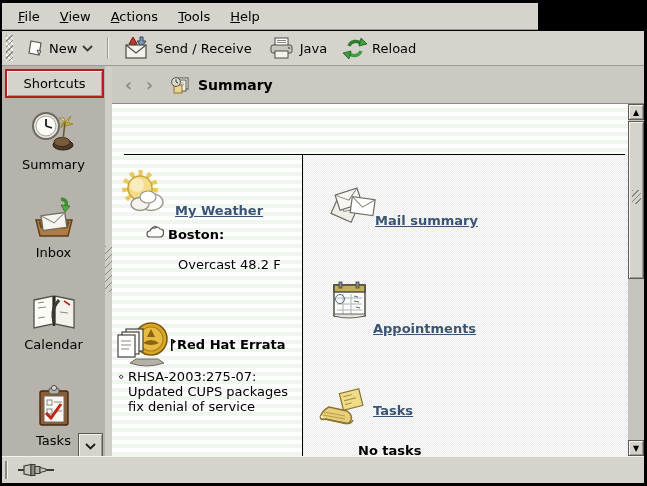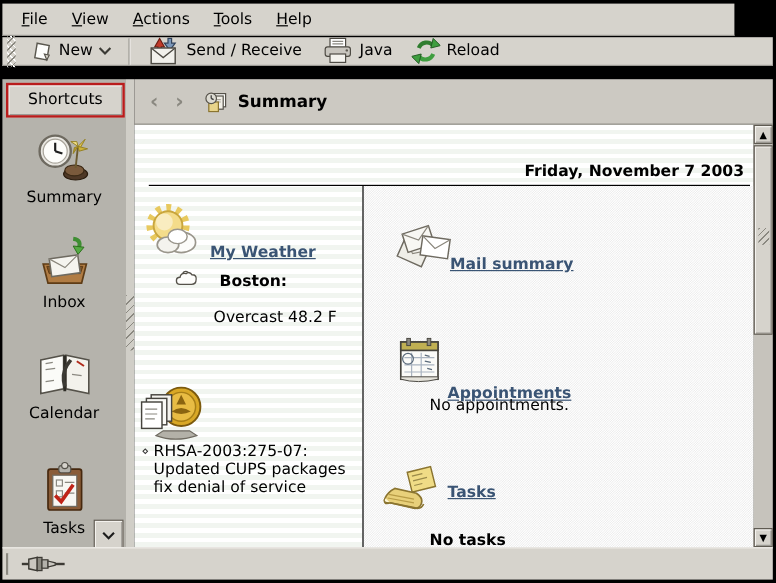--- a/index.html
+++ b/index.html
@@ -3,27 +3,27 @@
 <meta charset="utf-8">
 <style>
   html,body{margin:0;padding:0;background:#555;}
   #window{
     position:relative;width:647px;height:486px;background:#000;
     font-family:"DejaVu Sans","Liberation Sans",sans-serif;font-size:13px;color:#000;
     overflow:hidden;
   }
   
   #menubar{
-    position:absolute;left:2px;top:3px;width:610px;height:27px;background:#d6d3cc;
+    position:absolute;left:2px;top:3px;width:536px;height:27px;background:#d6d3cc;
     border-bottom:1px solid #9c9a94;display:flex;align-items:center;padding-left:6px;box-sizing:border-box;
   }
   .menu-item{padding:4px 10px;cursor:default;}
   .mn{text-decoration:underline;}
   #toolbar{
-    position:absolute;left:2px;top:31px;width:642px;height:24px;background:#d6d3cc;
+    position:absolute;left:2px;top:31px;width:642px;height:35px;background:#d6d3cc;
     border-bottom:1px solid #9c9a94;display:flex;align-items:center;box-sizing:border-box;
   }
   .tb-handle{
     width:7px;height:26px;margin:0 6px 0 4px;
     background:repeating-linear-gradient(135deg,#8a8880 0 1px,transparent 1px 4px),
                repeating-linear-gradient(45deg,#fff 0 1px,transparent 1px 4px);
   }
   .tb-btn{display:flex;align-items:center;gap:5px;padding:3px 7px;border:1px solid transparent;border-radius:2px;}
   .tb-sep{width:1px;height:22px;background:#9c9a94;border-right:1px solid #f4f2ee;margin:0 6px;}
   .chev{display:inline-block;}
@@ -264,21 +264,20 @@
         <rect x="4" y="9" width="8" height="8" fill="#e8d48a" stroke="#8a7430"></rect>
         <circle cx="6" cy="6" r="4.4" fill="#dddbd2" stroke="#55524a"></circle>
         <line x1="6" y1="6" x2="6" y2="3.4" stroke="#333" stroke-width="1"></line>
         <line x1="6" y1="6" x2="8" y2="7" stroke="#333" stroke-width="1"></line>
       </svg>
     </span>
     <span id="view-title">Summary</span>
   </div>
 
   <div id="content">
-    <div id="date-line">Friday, November 7 2003</div>
     <div id="content-rule"></div>
 
     <div id="left-col">
       <span class="abs" style="left:6px;top:14px;">
         <svg width="52" height="48" viewBox="0 0 52 48">
           <circle cx="22" cy="19" r="15" fill="none" stroke="#e8c95e" stroke-width="6" stroke-dasharray="4 4.6"></circle>
           <circle cx="22" cy="19" r="12" fill="#f4dc8a" stroke="#c9a63e" stroke-width="1.6"></circle>
           <circle cx="19" cy="16" r="7" fill="#f9ecc0" stroke="none"></circle>
           <ellipse cx="33" cy="33" rx="12" ry="8.5" fill="#fcfcfa" stroke="#9a968c" stroke-width="1.4"></ellipse>
           <ellipse cx="22" cy="35" rx="9" ry="6.5" fill="#f4f3ee" stroke="#9a968c" stroke-width="1.4"></ellipse>
@@ -286,40 +285,49 @@
         </svg>
       </span>
       <a class="slink abs" style="left:63px;top:48px;">My Weather</a>
 
       <span class="abs" style="left:34px;top:70px;">
         <svg width="18" height="14" viewBox="0 0 18 14">
           <path d="M4 12 q-3 0 -3 -3 q0 -3 3 -3 q1 -4 5 -3 q3 -2 5 1 q4 0 3.5 4 q0 4 -4 4 z" fill="#fdfdfb" stroke="#55524a" stroke-width="1.2"></path>
           <path d="M6 3 q2 -3 5 -1" fill="none" stroke="#55524a" stroke-width="1"></path>
         </svg>
       </span>
-      <span class="abs bold" style="left:71px;top:72px;">Boston:</span>
+      <span class="abs bold" style="left:56px;top:72px;">Boston:</span>
       <span class="abs" style="left:66px;top:102px;">Overcast 48.2 F</span>
 
       <span class="abs" style="left:2px;top:162px;">
         <svg width="58" height="54" viewBox="0 0 58 54">
           <path d="M16 46 q16 6 34 0 l-6 -4 l-22 0 z" fill="#b3b1a8" stroke="#6e6a60" stroke-width="1"></path>
           <circle cx="37" cy="22" r="16" fill="#d9a826" stroke="#7c5a0e" stroke-width="1.6"></circle>
           <circle cx="37" cy="22" r="12" fill="#e8bc44" stroke="#a87f16" stroke-width="1.2"></circle>
           <polygon points="37,12 41,20 33,20" fill="#8a6410"></polygon>
           <path d="M29 26 q8 -6 16 0 q-8 4 -16 0 z" fill="#8a6410"></path>
           <g>
             <rect x="12" y="12" width="17" height="22" fill="#f4f3ee" stroke="#46443e" stroke-width="1.2"></rect>
             <rect x="8" y="15" width="17" height="22" fill="#fafaf6" stroke="#46443e" stroke-width="1.2"></rect>
             <rect x="4" y="18" width="17" height="22" fill="#ffffff" stroke="#46443e" stroke-width="1.2"></rect>
             <line x1="7" y1="24" x2="17" y2="24" stroke="#8a8880"></line>
             <line x1="7" y1="28" x2="17" y2="28" stroke="#8a8880"></line>
             <line x1="7" y1="32" x2="15" y2="32" stroke="#8a8880"></line>
           </g>
         </svg>
       </span>
+      <span class="abs" style="left:58px;top:182px;display:flex;align-items:center;gap:1px;">
+        <span>
+          <svg width="6" height="12" viewBox="0 0 6 12">
+              <rect x="1" y="0" width="1.6" height="12" fill="#000"></rect>
+              <polygon points="2.6,0 6,2.5 2.6,5" fill="#000"></polygon>
+            </svg>
+        </span>
+        <span class="bold">Red Hat Errata</span>
+      </span>
       <ul id="errata-list" class="abs" style="left:6px;top:214px;">
         <li>RHSA-2003:275-07: Updated CUPS packages fix denial of service</li>
       </ul>
     </div>
 
     <div id="right-col">
       <span class="abs" style="left:26px;top:30px;">
         <svg width="48" height="44" viewBox="0 0 48 44">
           <g transform="rotate(24 14 26)">
             <rect x="4" y="18" width="22" height="15" fill="#efeee8" stroke="#6e6a60" stroke-width="1.2"></rect>
@@ -347,21 +355,20 @@
           <line x1="8" y1="25" x2="33" y2="25" stroke="#aab4c0"></line>
           <line x1="8" y1="31" x2="33" y2="31" stroke="#aab4c0"></line>
           <line x1="14" y1="15" x2="14" y2="35" stroke="#aab4c0"></line>
           <line x1="22" y1="15" x2="22" y2="35" stroke="#aab4c0"></line>
           <circle cx="11" cy="20" r="4.5" fill="none" stroke="#5a6a7a"></circle>
           <path d="M25 17 l4 1 M25 22 l5 1 M27 28 l4 1" stroke="#5a6a7a" fill="none"></path>
           <path d="M5 37 q14 4 31 0 l0 -2 l-31 0 z" fill="#e4e2da" stroke="#46443e" stroke-width="0.8"></path>
         </svg>
       </span>
       <a class="slink abs" style="left:70px;top:128px;margin-top:38px;">Appointments</a>
-      <span class="abs" style="left:55px;top:176px;">No appointments.</span>
 
       <span class="abs" style="left:14px;top:230px;">
         <svg width="52" height="46" viewBox="0 0 52 46">
           <g transform="rotate(-14 34 14)">
             <rect x="24" y="6" width="20" height="17" fill="#f0dc86" stroke="#8a7430" stroke-width="1.2"></rect>
             <path d="M27 10 l9 0 M27 14 l12 0 M27 18 l7 0" stroke="#9a8a4a" fill="none"></path>
           </g>
           <path d="M8 34 q-6 2 -4 -4 q2 -5 8 -8 l18 4 q6 4 4 9 q-2 5 -8 3 z" fill="#e8d07a" stroke="#8a7430" stroke-width="1.4"></path>
           <path d="M8 34 l20 4 q6 2 8 -3" fill="none" stroke="#8a7430" stroke-width="1.4"></path>
           <path d="M6 30 l22 4 M7 27 l21 4" stroke="#b89c46" fill="none"></path>

